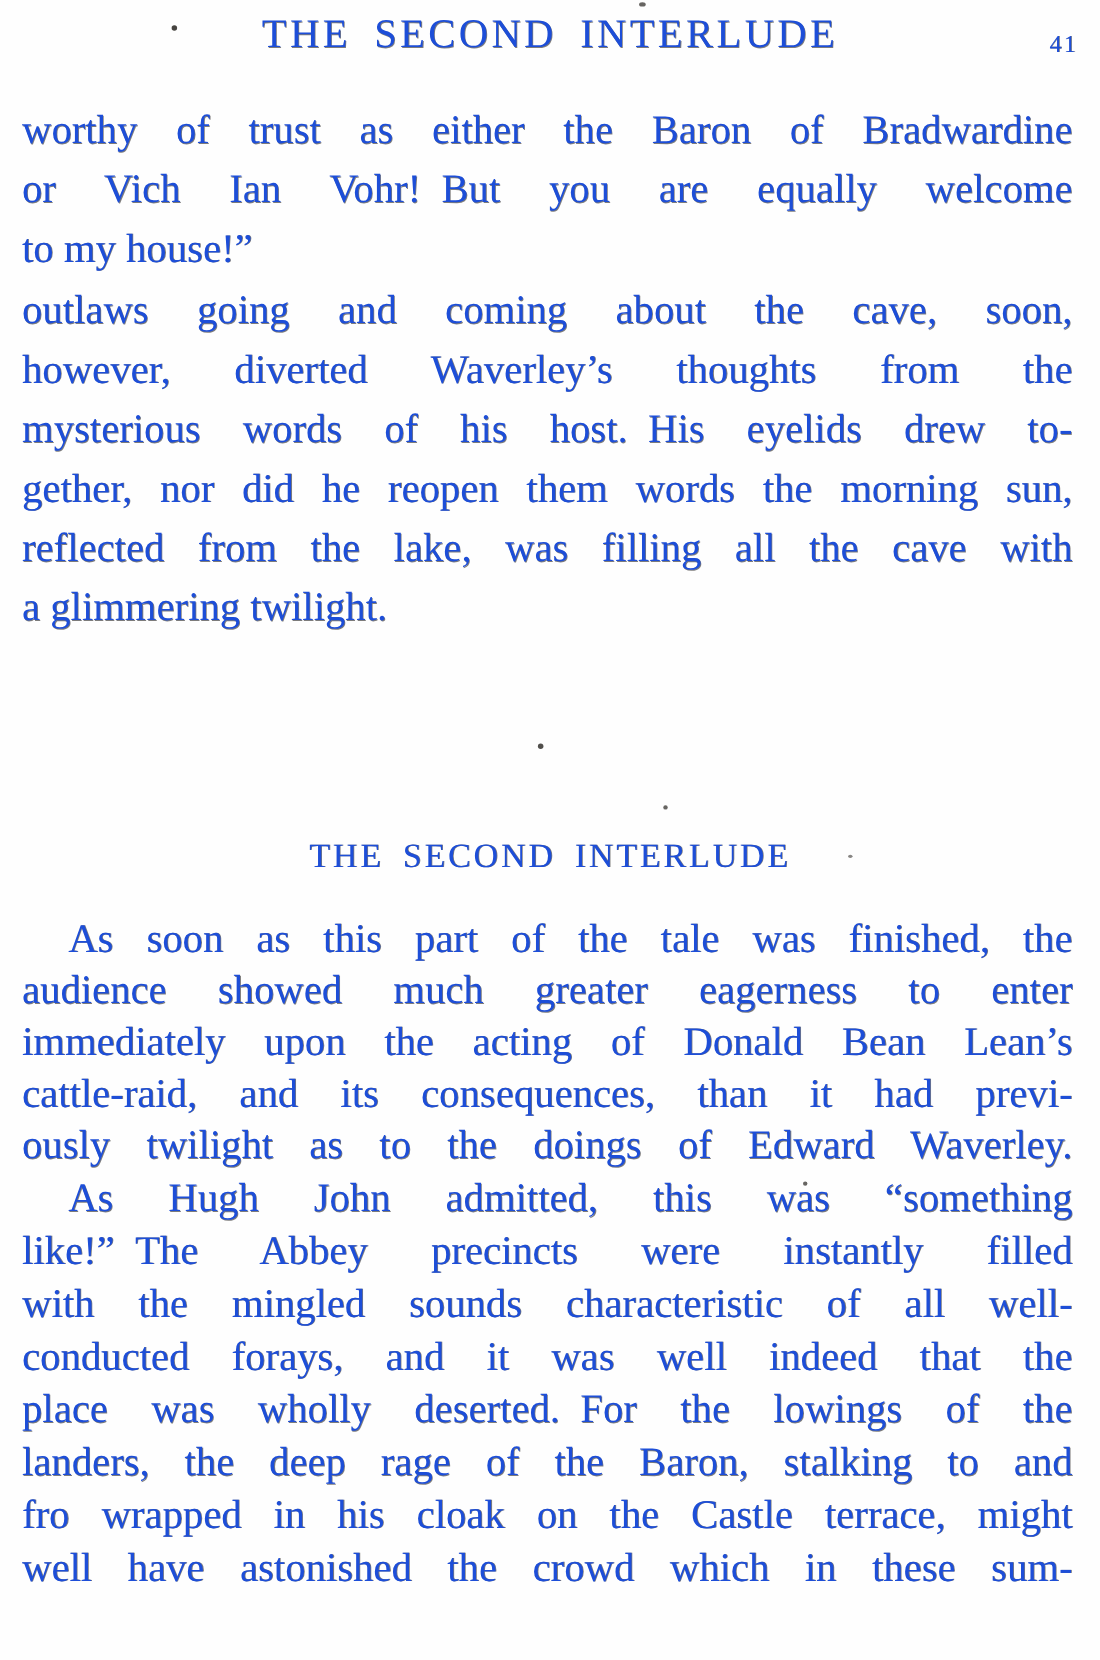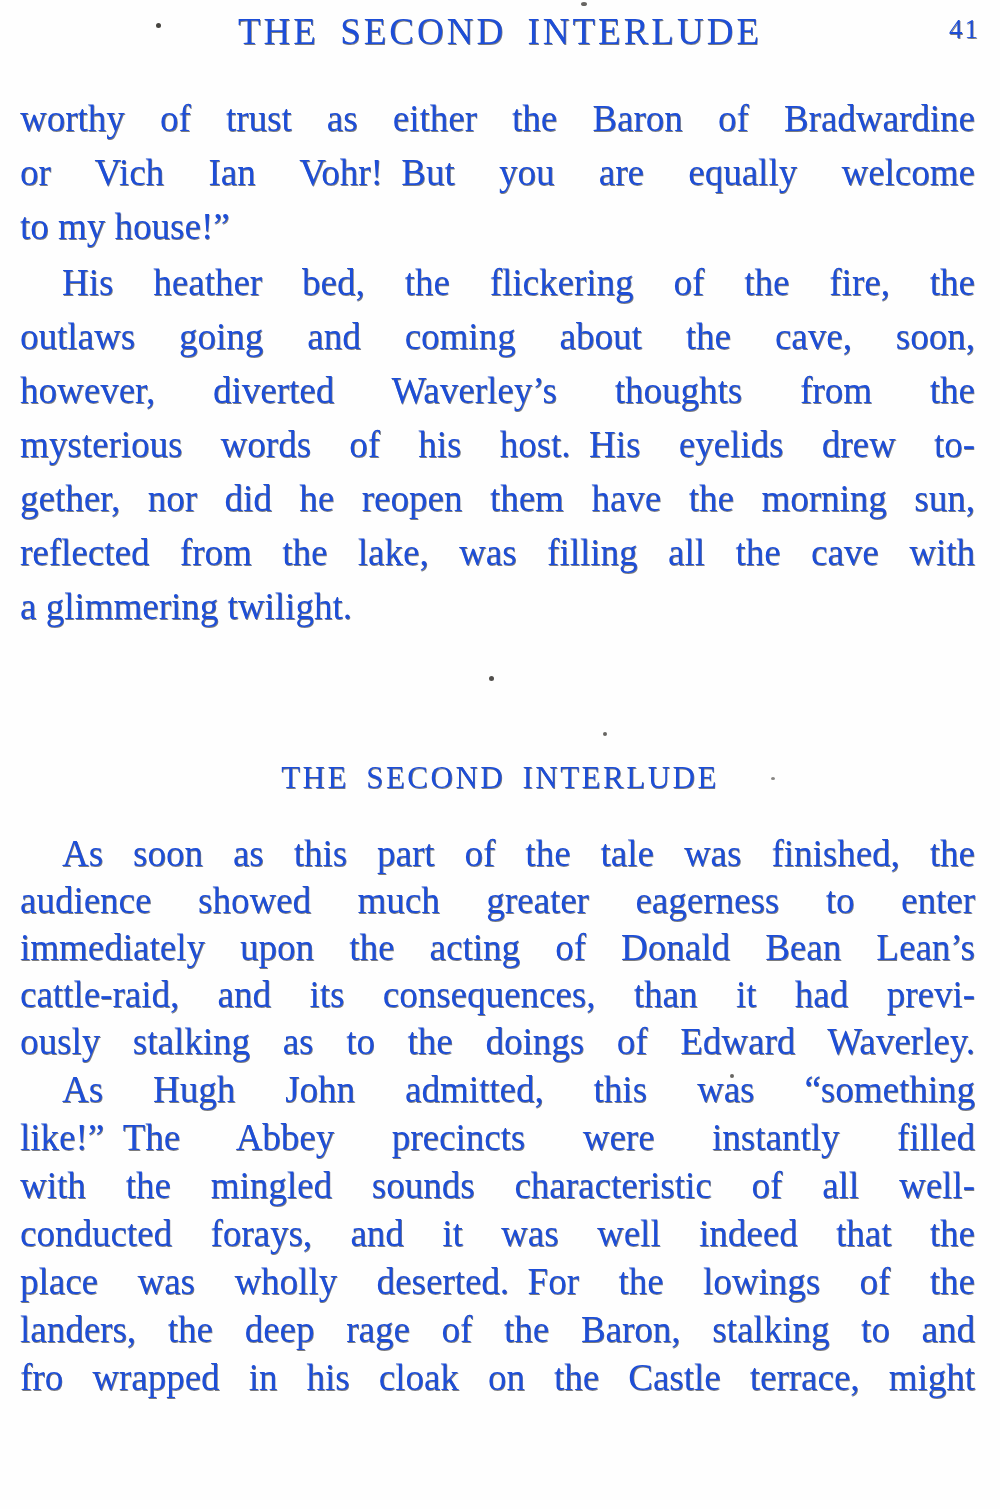--- a/index.html
+++ b/index.html
@@ -27,23 +27,23 @@
     width: 1000px;
     text-align: center;
     font-size: 37px;
     line-height: 44px;
     letter-spacing: 3px;
     word-spacing: 9px;
     white-space: nowrap;
   }
   .page-number {
     position: absolute;
-    top: 9px;
+    top: 20px;
     right: 20px;
-    font-size: 27px;
+    font-size: 22px;
     line-height: 40px;
     letter-spacing: 2px;
   }
 
   
   .para {
     position: absolute;
     left: 20px;
     width: 955px;
   }
@@ -103,47 +103,47 @@
 
   <div class="page-number">41</div>
 
   <section class="para" id="para-1">
     <div class="line">worthy of trust as either the Baron of Bradwardine</div>
     <div class="line">or Vich Ian Vohr! But you are equally welcome</div>
     <div class="line flush">to my house!”</div>
   </section>
 
   <section class="para" id="para-2">
-    <div class="line indent">His heather bed, the flickering of the fire, the</div>
     <div class="line">outlaws going and coming about the cave, soon,</div>
     <div class="line">however, diverted Waverley’s thoughts from the</div>
     <div class="line">mysterious words of his host. His eyelids drew to-</div>
-    <div class="line">gether, nor did he reopen them have the morning sun,</div>
+    <div class="line">gether, nor did he reopen them words the morning sun,</div>
     <div class="line">reflected from the lake, was filling all the cave with</div>
     <div class="line flush">a glimmering twilight.</div>
   </section>
 
   <h2 class="section-heading">THE SECOND INTERLUDE</h2>
 
   <section class="para" id="para-3">
     <div class="line indent">As soon as this part of the tale was finished, the</div>
     <div class="line">audience showed much greater eagerness to enter</div>
     <div class="line">immediately upon the acting of Donald Bean Lean’s</div>
     <div class="line">cattle-raid, and its consequences, than it had previ-</div>
-    <div class="line">ously stalking as to the doings of Edward Waverley.</div>
+    <div class="line">ously twilight as to the doings of Edward Waverley.</div>
   </section>
 
   <section class="para" id="para-4">
     <div class="line indent">As Hugh John admitted, this was “something</div>
     <div class="line">like!” The Abbey precincts were instantly filled</div>
     <div class="line">with the mingled sounds characteristic of all well-</div>
     <div class="line">conducted forays, and it was well indeed that the</div>
     <div class="line">place was wholly deserted. For the lowings of the</div>
     <div class="line">landers, the deep rage of the Baron, stalking to and</div>
     <div class="line">fro wrapped in his cloak on the Castle terrace, might</div>
+    <div class="line">well have astonished the crowd which in these sum-</div>
   </section>
 
   <div class="speck" id="speck-1"></div>
   <div class="speck" id="speck-2"></div>
   <div class="speck" id="speck-3"></div>
   <div class="speck" id="speck-4"></div>
   <div class="speck" id="speck-5"></div>
   <div class="speck" id="speck-6"></div>
 
 </div>

